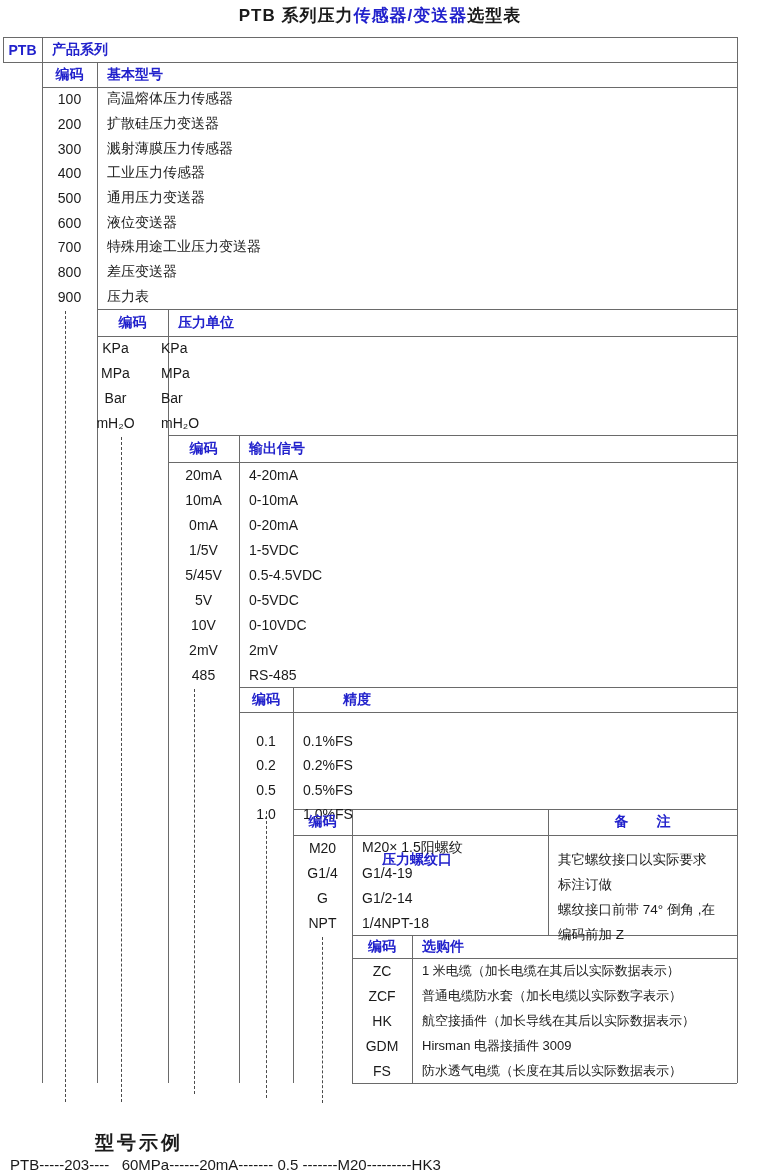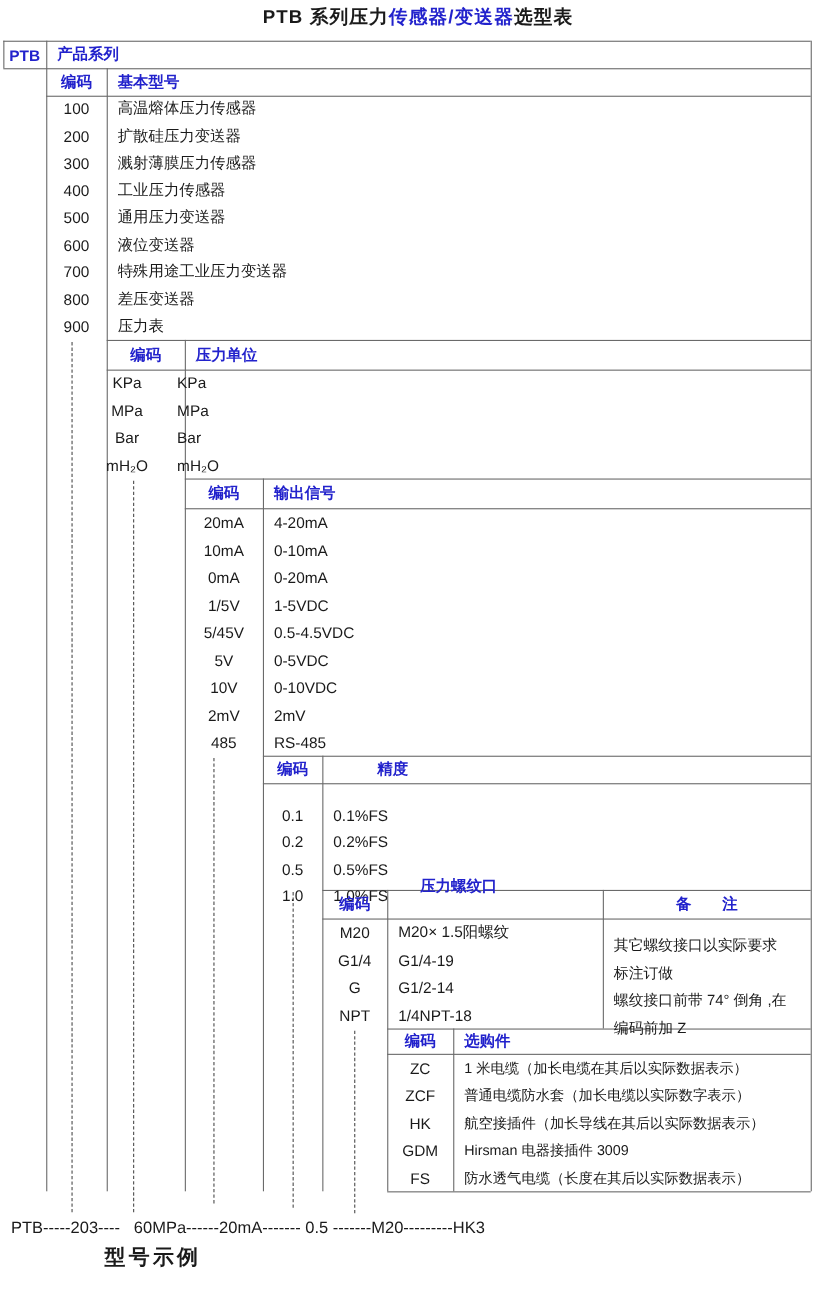--- a/index.html
+++ b/index.html
@@ -193,21 +193,21 @@
         <div class="cell code">0.5</div>
         <div class="cell desc">0.5%FS</div>
       </div>
       <div class="trow">
         <div class="cell code">1.0</div>
         <div class="cell desc">1.0%FS</div>
       </div>
     </div>
 
   <div class="hdr center" style="left:293px;top:809px;width:59px;height:26px;">编码</div>
-  <div class="hdr pad" style="left:352px;top:793px;width:196px;height:26px;padding-left:30px;">压力螺纹口</div>
+  <div class="hdr pad" style="left:352px;top:847px;width:196px;height:26px;padding-left:30px;">压力螺纹口</div>
   <div class="hdr center" style="left:548px;top:809px;width:189px;height:26px;">备　　注</div>
   <div class="rows" style="left:293px;top:835px;width:255px;height:100px;--cw:59px;">
       <div class="trow">
         <div class="cell code">M20</div>
         <div class="cell desc">M20× 1.5阳螺纹</div>
       </div>
       <div class="trow">
         <div class="cell code">G1/4</div>
         <div class="cell desc">G1/4-19</div>
       </div>
@@ -245,16 +245,16 @@
       <div class="trow">
         <div class="cell code">GDM</div>
         <div class="cell desc">Hirsman 电器接插件 3009</div>
       </div>
       <div class="trow">
         <div class="cell code">FS</div>
         <div class="cell desc">防水透气电缆（长度在其后以实际数据表示）</div>
       </div>
     </div>
 
-  <div class="example-line" style="left:10px;top:1108px;">PTB-----203----   60MPa------20mA------- 0.5 -------M20---------HK3</div>
+  <div class="example-line" style="left:10px;top:1156px;">PTB-----203----   60MPa------20mA------- 0.5 -------M20---------HK3</div>
   <div class="example-caption" style="left:95px;top:1130px;">型号示例</div>
 
 </div>
 
 </body></html>

